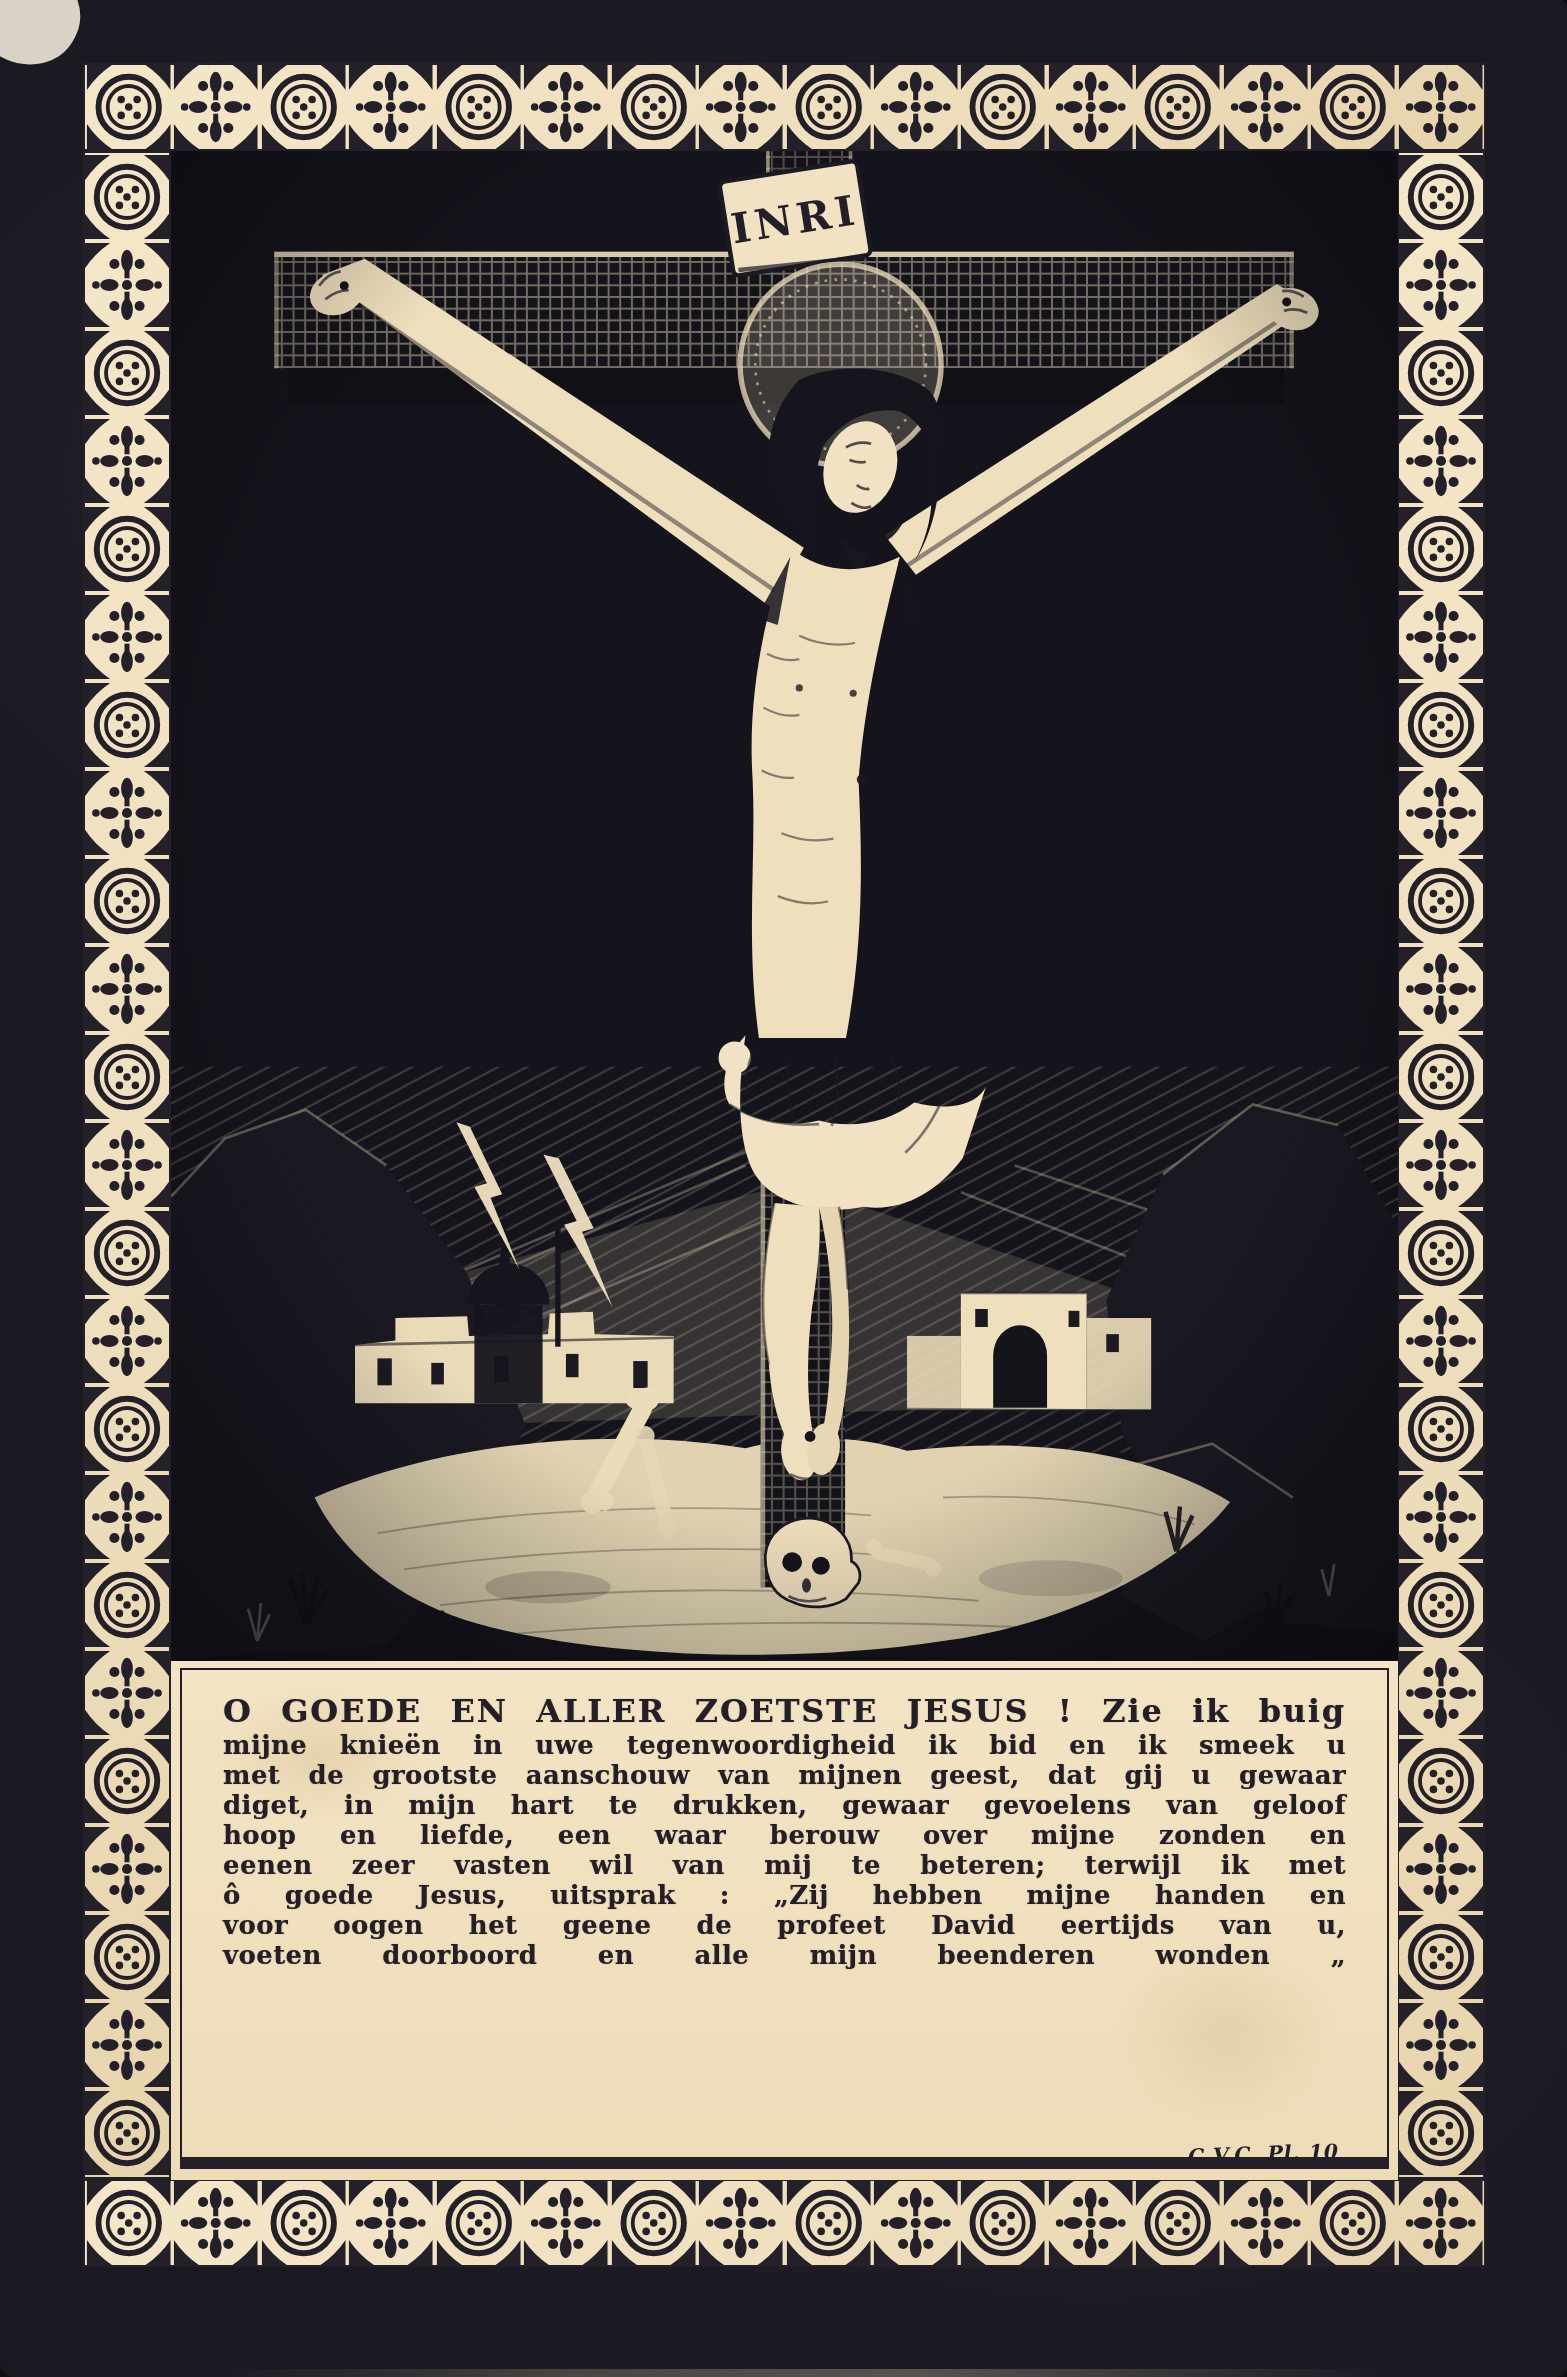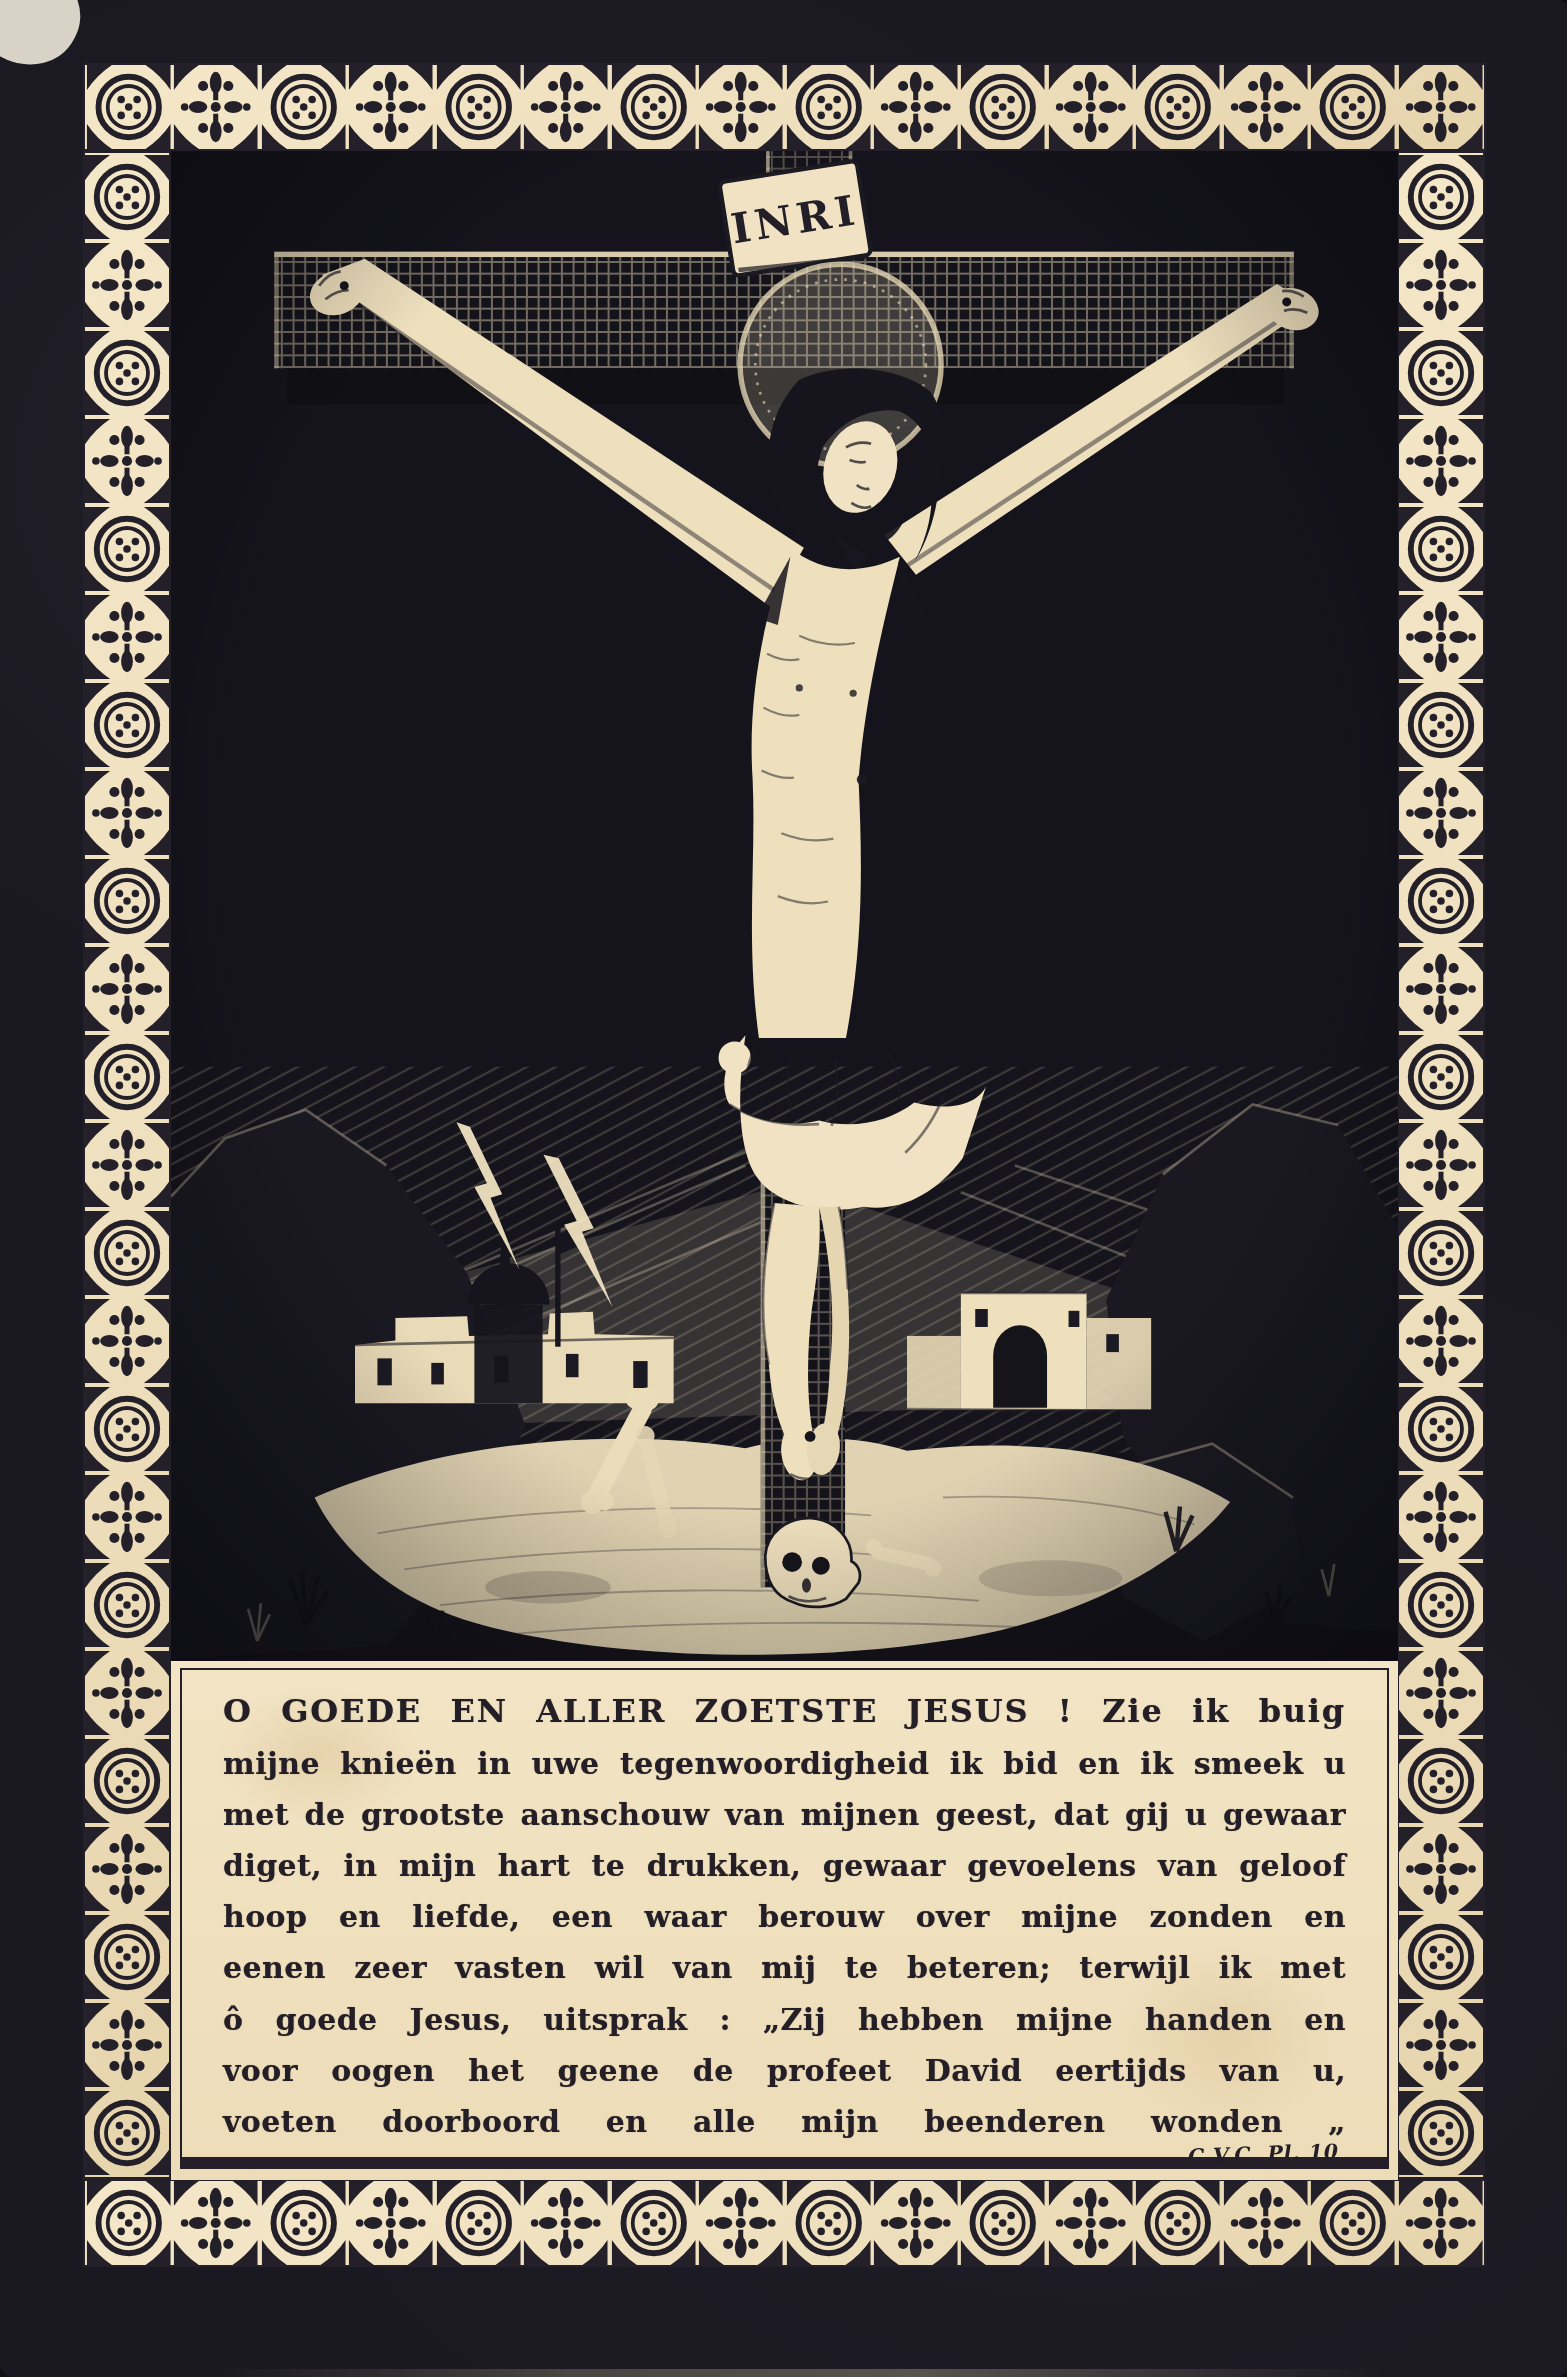--- a/index.html
+++ b/index.html
@@ -30,23 +30,23 @@
   
   .text-panel{position:absolute;left:0;top:1510px;width:1227px;height:519px;
       background:
         radial-gradient(closest-side at 12% 18%, rgba(186,146,88,.20), transparent 72%),
         radial-gradient(closest-side at 86% 72%, rgba(178,138,80,.16), transparent 65%),
         radial-gradient(closest-side at 50% 100%, rgba(160,120,70,.12), transparent 70%),
         linear-gradient(#f2e4c4,#eddcb8);}
   .panel-frame{position:absolute;inset:7.2px 9px 10.8px 9px;border:2.7px solid #241f28;
       border-bottom-width:12.6px;pointer-events:none;}
   .prayer{position:absolute;left:52px;right:52px;top:30.5px;bottom:41px;
-      display:flex;flex-direction:column;justify-content:space-between;
+      display:flex;flex-direction:column;
       color:#241f26;}
-  .line{font-weight:bold;font-size:30px;letter-spacing:0.4px;
+  .line{font-weight:bold;font-size:26px;letter-spacing:0.4px;
         text-align:justify;text-align-last:justify;white-space:nowrap;
         text-shadow:0 0 0.9px rgba(36,31,38,.55);}
   .line-first{font-size:32px;letter-spacing:1.8px;word-spacing:7.2px;}
   .signature{position:absolute;right:59px;bottom:14.4px;font-style:italic;
         font-weight:bold;font-size:20.6px;color:#241f26;transform:rotate(-2deg);
         letter-spacing:0.9px;}
 </style>
 </head>
 <body>
 

